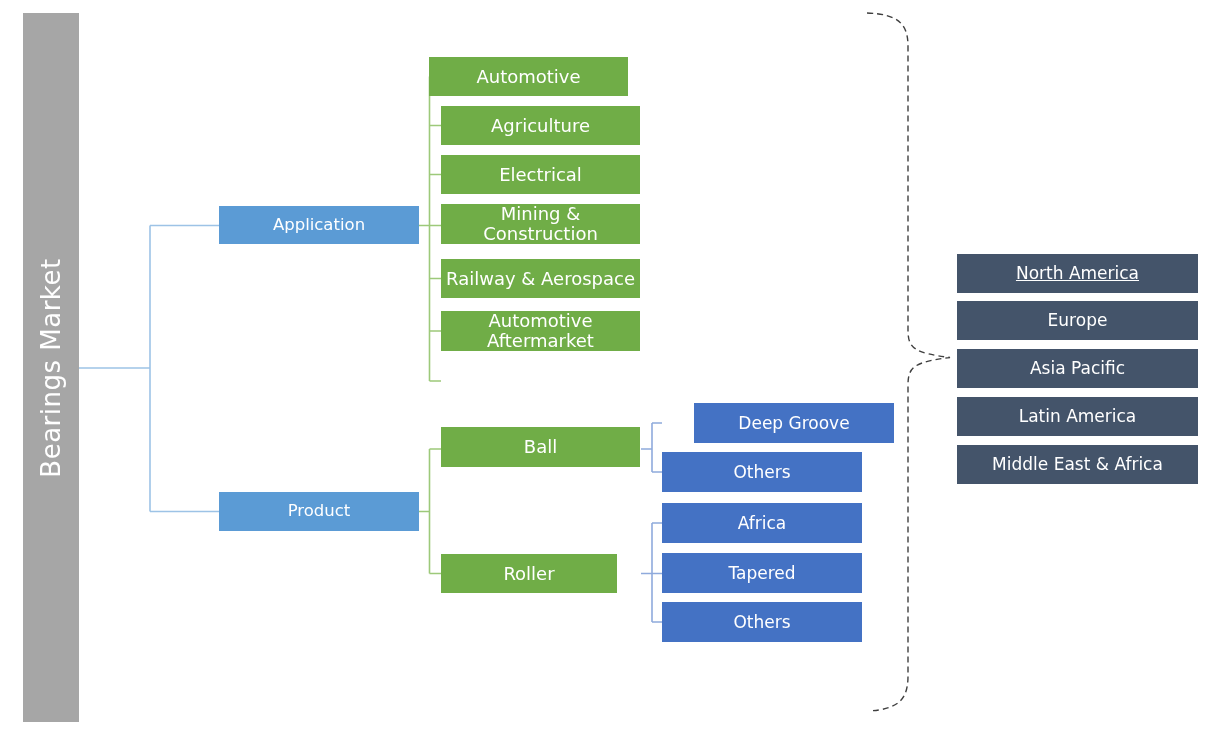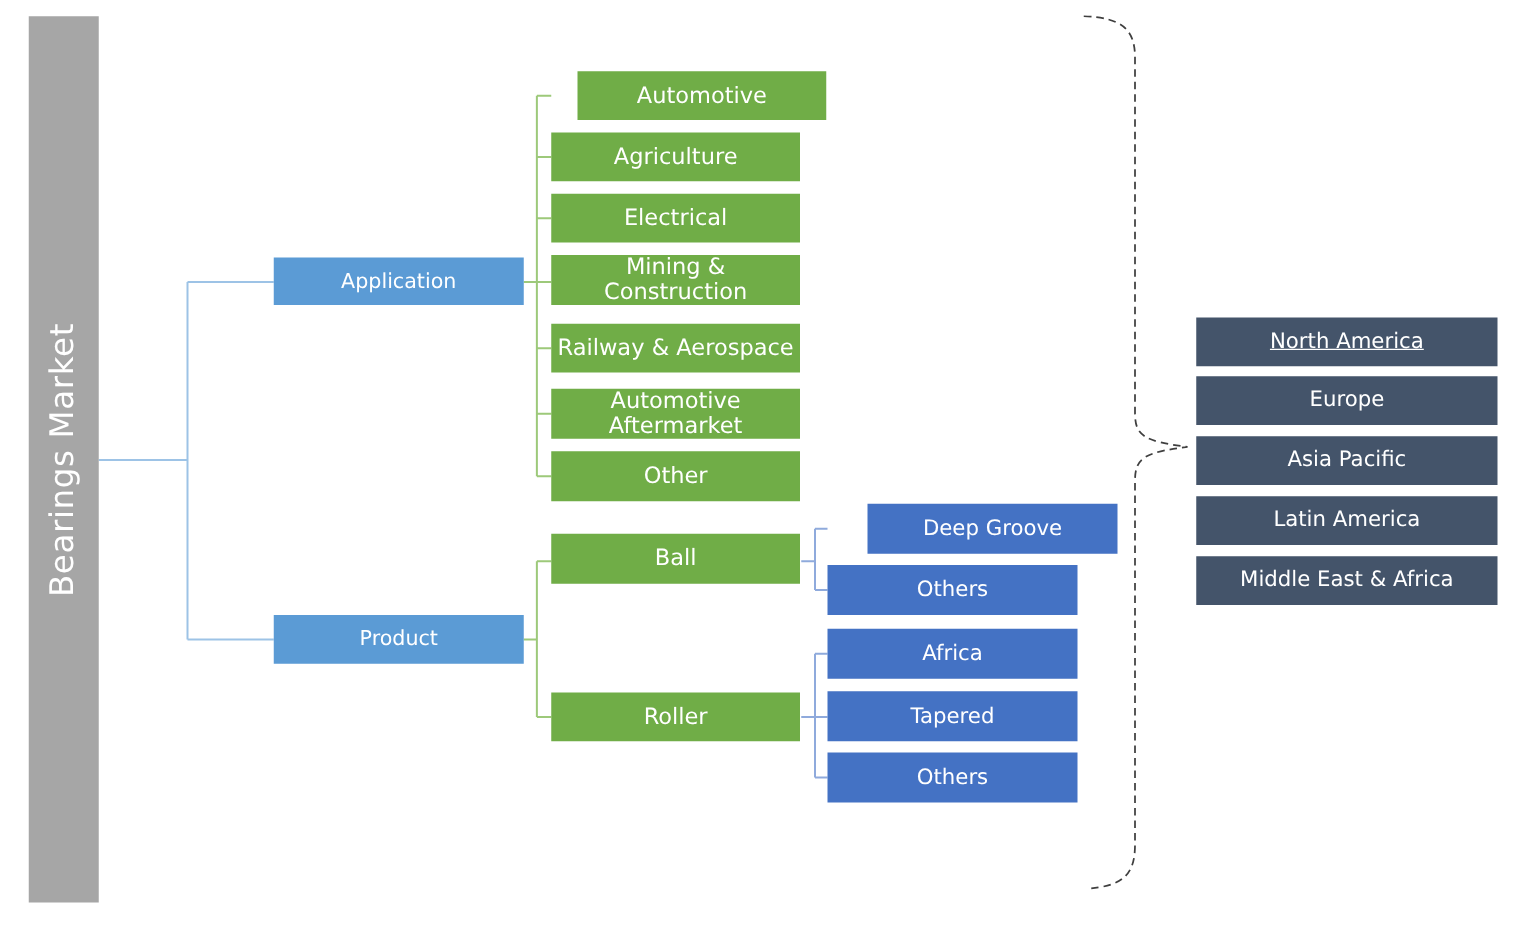--- a/index.html
+++ b/index.html
@@ -64,30 +64,29 @@
     <path stroke="#3f3f3f" stroke-width="1.4" fill="none" stroke-dasharray="6 4" d="M867 13 C898 14 908 24 908 46 L908 330 C908 348 914 353 950 357.5 C914 362 908 367 908 385 L908 676 C908 700 898 709 869 711"></path>
   </svg>
 
   <div class="vbar" style="background: rgb(166, 166, 166);">
     <div class="vtext">Bearings Market</div>
   </div>
 
   <div class="node branch" style="left: 219px; top: 206px; width: 200px; height: 38px; background: rgb(91, 155, 213); text-align: center;">Application</div>
   <div class="node branch" style="left: 219px; top: 492px; width: 200px; height: 39px; background: rgb(91, 155, 213);">Product</div>
 
-  <div class="node cat" style="left: 462px; top: 57px; width: 199px; height: 39px; background: rgb(112, 173, 71);">Automotive</div>
+  <div class="node cat" style="left: 429px; top: 57px; width: 199px; height: 39px; background: rgb(112, 173, 71);">Automotive</div>
   <div class="node cat" style="left: 441px; top: 106px; width: 199px; height: 39px; background: rgb(112, 173, 71);">Agriculture</div>
   <div class="node cat" style="left: 441px; top: 155px; width: 199px; height: 39px; background: rgb(112, 173, 71);">Electrical</div>
   <div class="node cat" style="left: 441px; top: 204px; width: 199px; height: 40px; background: rgb(112, 173, 71);">Mining &amp; Construction</div>
   <div class="node cat" style="left: 441px; top: 259px; width: 199px; height: 39px; background: rgb(112, 173, 71);">Railway &amp; Aerospace</div>
   <div class="node cat" style="left: 441px; top: 311px; width: 199px; height: 40px; background: rgb(112, 173, 71);">Automotive Aftermarket</div>
-  <div class="node cat" style="left: 441px; top: 361px; width: 199px; height: 40px; background: rgb(112, 173, 71);">Other</div>
 
   <div class="node cat" style="left: 441px; top: 427px; width: 199px; height: 40px; background: rgb(112, 173, 71);">Ball</div>
-  <div class="node cat" style="left: 441px; top: 554px; width: 199px; height: 39px; background: rgb(112, 173, 71);">Roller</div>
+  <div class="node cat" style="left: 441px; top: 554px; width: 176px; height: 39px; background: rgb(112, 173, 71);">Roller</div>
 
   <div class="node sub" style="left: 662px; top: 403px; width: 200px; height: 40px; background: rgb(68, 114, 196); margin-left: 32px;">Deep Groove</div>
   <div class="node sub" style="left: 662px; top: 452px; width: 200px; height: 40px; background: rgb(68, 114, 196);">Others</div>
   <div class="node sub" style="left: 662px; top: 503px; width: 200px; height: 40px; background: rgb(68, 114, 196);">Africa</div>
   <div class="node sub" style="left: 662px; top: 553px; width: 200px; height: 40px; background: rgb(68, 114, 196);">Tapered</div>
   <div class="node sub" style="left: 662px; top: 602px; width: 200px; height: 40px; background: rgb(68, 114, 196);">Others</div>
 
   <div class="node region" style="left: 957px; top: 254px; width: 241px; height: 39px; background: rgb(68, 84, 106); text-decoration: underline;">North America</div>
   <div class="node region" style="left: 957px; top: 301px; width: 241px; height: 39px; background: rgb(68, 84, 106);">Europe</div>
   <div class="node region" style="left: 957px; top: 349px; width: 241px; height: 39px; background: rgb(68, 84, 106);">Asia Pacific</div>

